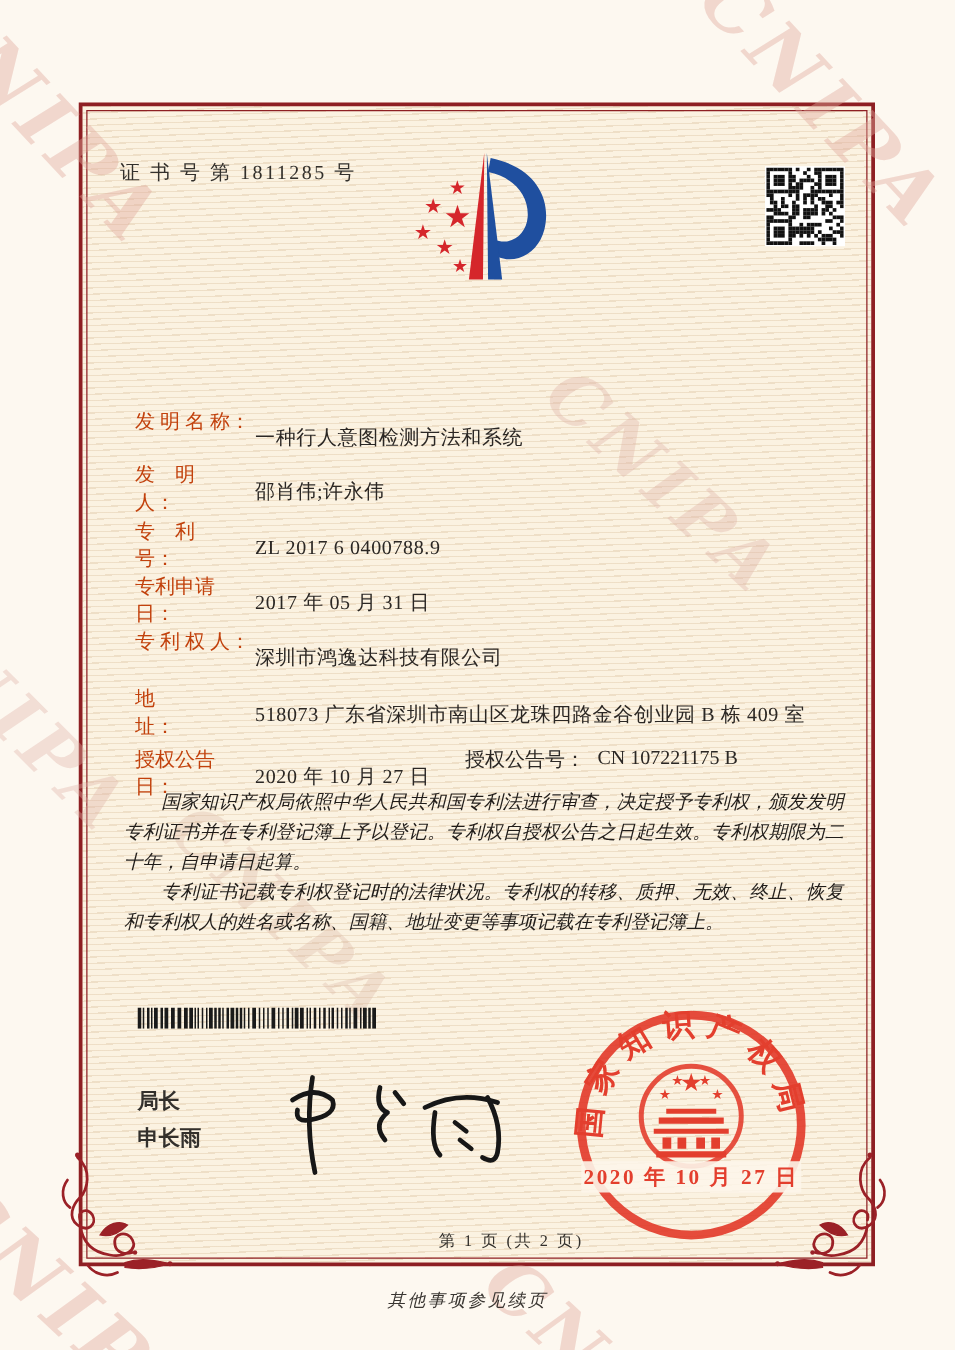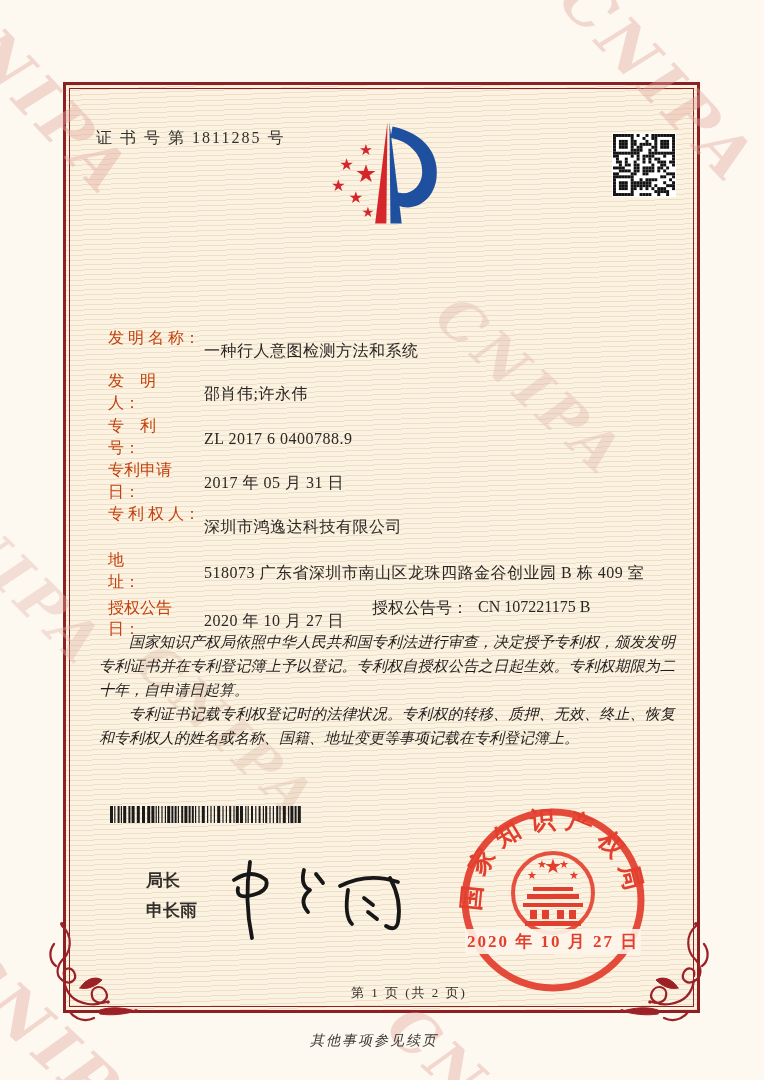--- a/index.html
+++ b/index.html
@@ -50,21 +50,21 @@
   .r0{top:327px}.r1{top:370px}.r2{top:415px}.r3{top:459px}.r4{top:503px}.r5{top:549px}
   .grant-row{position:absolute;left:108px;top:598px;width:570px;font-size:16px;}
   .glabel2{position:absolute;left:264px;top:0;width:104px;}
   .gvalue2{position:absolute;left:370px;top:0;}
   .paras{
     position:absolute;left:99px;top:630px;width:576px;
     font-size:15px;line-height:24px;font-style:italic;color:#211d1a;text-align:justify;
   }
   .paras p{margin:0;text-indent:2em;}
   .barcode{position:absolute;left:110px;top:806px;width:196px;height:17px;}
-  .officer{position:absolute;left:110px;top:866px;font-size:17px;font-weight:600;color:#33302c;line-height:30px;margin-left:36px;}
+  .officer{position:absolute;left:110px;top:866px;font-size:17px;font-weight:600;color:#33302c;line-height:30px;}
   .signature{position:absolute;left:218px;top:846px;width:200px;height:104px;}
   .seal{position:absolute;left:453px;top:800px;width:200px;height:200px;mix-blend-mode:multiply;opacity:.95;}
   .page-info{position:absolute;left:63px;top:984px;width:692px;text-align:center;font-size:13px;letter-spacing:2px;color:#33302c;}
   .cont-note{position:absolute;left:0;top:1032px;width:676px;text-align:center;font-size:14px;font-style:italic;letter-spacing:2px;color:#3a3632;padding-left:36px;}
   .flourish{position:absolute;width:100px;height:108px;z-index:4;}
   .fl-left{left:40px;top:918px;}
   .fl-right{left:618px;top:918px;}
   .seal-ring-text{font-size:25px;letter-spacing:9px;font-weight:600;font-family:"Liberation Serif",serif;}
   .seal-date{font-size:17px;font-weight:700;letter-spacing:2px;font-family:"Liberation Serif",serif;}
   .star{font-family:"DejaVu Sans",sans-serif;}

